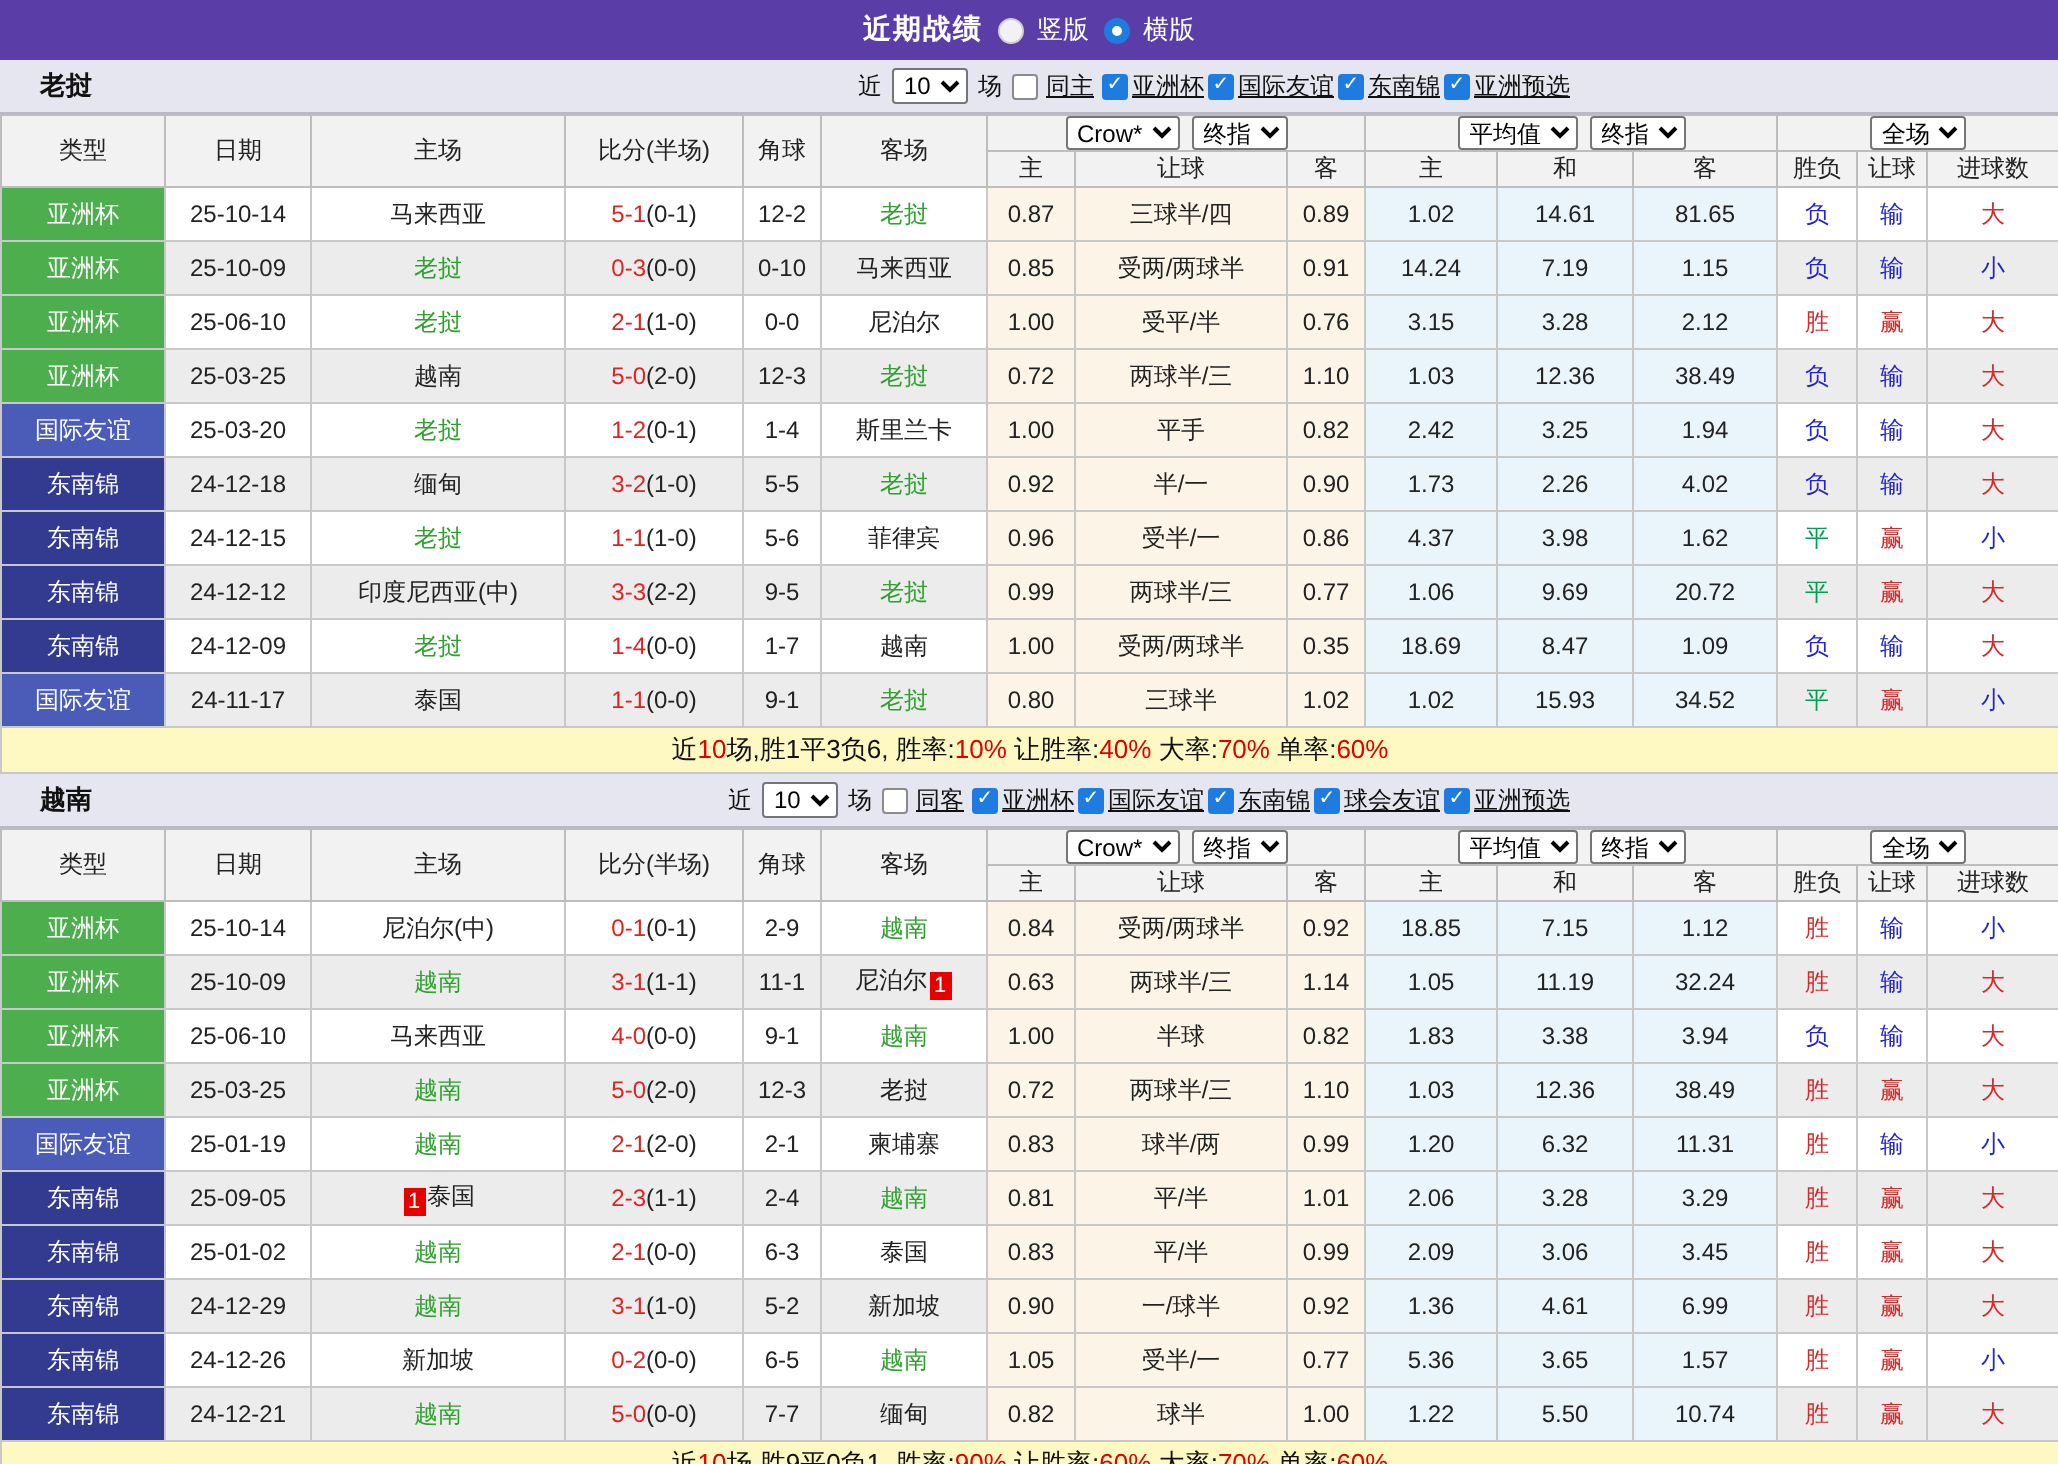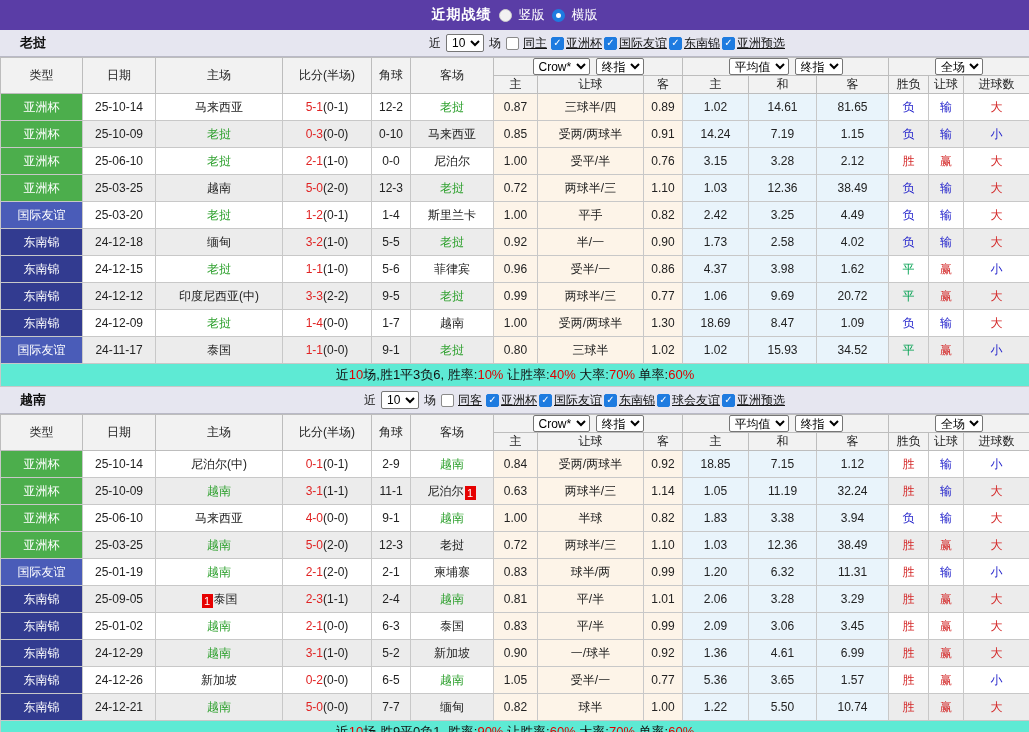--- a/index.html
+++ b/index.html
@@ -45,21 +45,21 @@
   tbody tr{height:27px;}
   tbody tr:nth-child(even) td{background:#ececec;}
   td.crow{background:#fdf4e8 !important;}
   td.avg{background:#e9f4fb !important;}
   td.type{color:#fff;}
   .tg{color:#2fa12f;}
   .ft{color:#e02222;}
   .ht{color:#222;}
   .redcard{display:inline-block;width:11px;height:14px;background:#e60000;color:#fff;
            font-size:11px;line-height:14px;text-align:center;vertical-align:-2px;margin:0 1px;}
-  tfoot td{height:22px;background:#5eead4;font-size:13px;color:#111;}
+  tfoot td{height:22px;background:#fef9c3;font-size:13px;color:#111;}
   tfoot .seg-red{color:#e00000;}
 </style>
 </head>
 <body>
 
 <div class="topbar">
   <span class="title">近期战绩</span>
   <span class="radio off"></span>
   <span class="radio-label">竖版</span>
   <span class="radio on"></span>
@@ -209,37 +209,37 @@
         <td>25-03-20</td>
         <td><span class="tg">老挝</span></td>
         <td><span class="ft">1-2</span><span class="ht">(0-1)</span></td>
         <td>1-4</td>
         <td><span>斯里兰卡</span></td>
         <td class="crow">1.00</td>
         <td class="crow">平手</td>
         <td class="crow">0.82</td>
         <td class="avg">2.42</td>
         <td class="avg">3.25</td>
-        <td class="avg">4.49</td>
+        <td class="avg">1.94</td>
         <td style="color: rgb(36, 36, 204);">负</td>
         <td style="color: rgb(36, 36, 204);">输</td>
         <td style="color: rgb(212, 42, 42);">大</td>
       </tr>
       <tr>
         <td class="type" style="background: rgb(50, 59, 144);">东南锦</td>
         <td>24-12-18</td>
         <td><span>缅甸</span></td>
         <td><span class="ft">3-2</span><span class="ht">(1-0)</span></td>
         <td>5-5</td>
         <td><span class="tg">老挝</span></td>
         <td class="crow">0.92</td>
         <td class="crow">半/一</td>
         <td class="crow">0.90</td>
         <td class="avg">1.73</td>
-        <td class="avg">2.58</td>
+        <td class="avg">2.26</td>
         <td class="avg">4.02</td>
         <td style="color: rgb(36, 36, 204);">负</td>
         <td style="color: rgb(36, 36, 204);">输</td>
         <td style="color: rgb(212, 42, 42);">大</td>
       </tr>
       <tr>
         <td class="type" style="background: rgb(50, 59, 144);">东南锦</td>
         <td>24-12-15</td>
         <td><span class="tg">老挝</span></td>
         <td><span class="ft">1-1</span><span class="ht">(1-0)</span></td>
@@ -274,21 +274,21 @@
       </tr>
       <tr>
         <td class="type" style="background: rgb(50, 59, 144);">东南锦</td>
         <td>24-12-09</td>
         <td><span class="tg">老挝</span></td>
         <td><span class="ft">1-4</span><span class="ht">(0-0)</span></td>
         <td>1-7</td>
         <td><span>越南</span></td>
         <td class="crow">1.00</td>
         <td class="crow">受两/两球半</td>
-        <td class="crow">1.30</td>
+        <td class="crow">0.35</td>
         <td class="avg">18.69</td>
         <td class="avg">8.47</td>
         <td class="avg">1.09</td>
         <td style="color: rgb(36, 36, 204);">负</td>
         <td style="color: rgb(36, 36, 204);">输</td>
         <td style="color: rgb(212, 42, 42);">大</td>
       </tr>
       <tr>
         <td class="type" style="background: rgb(74, 92, 184);">国际友谊</td>
         <td>24-11-17</td>

